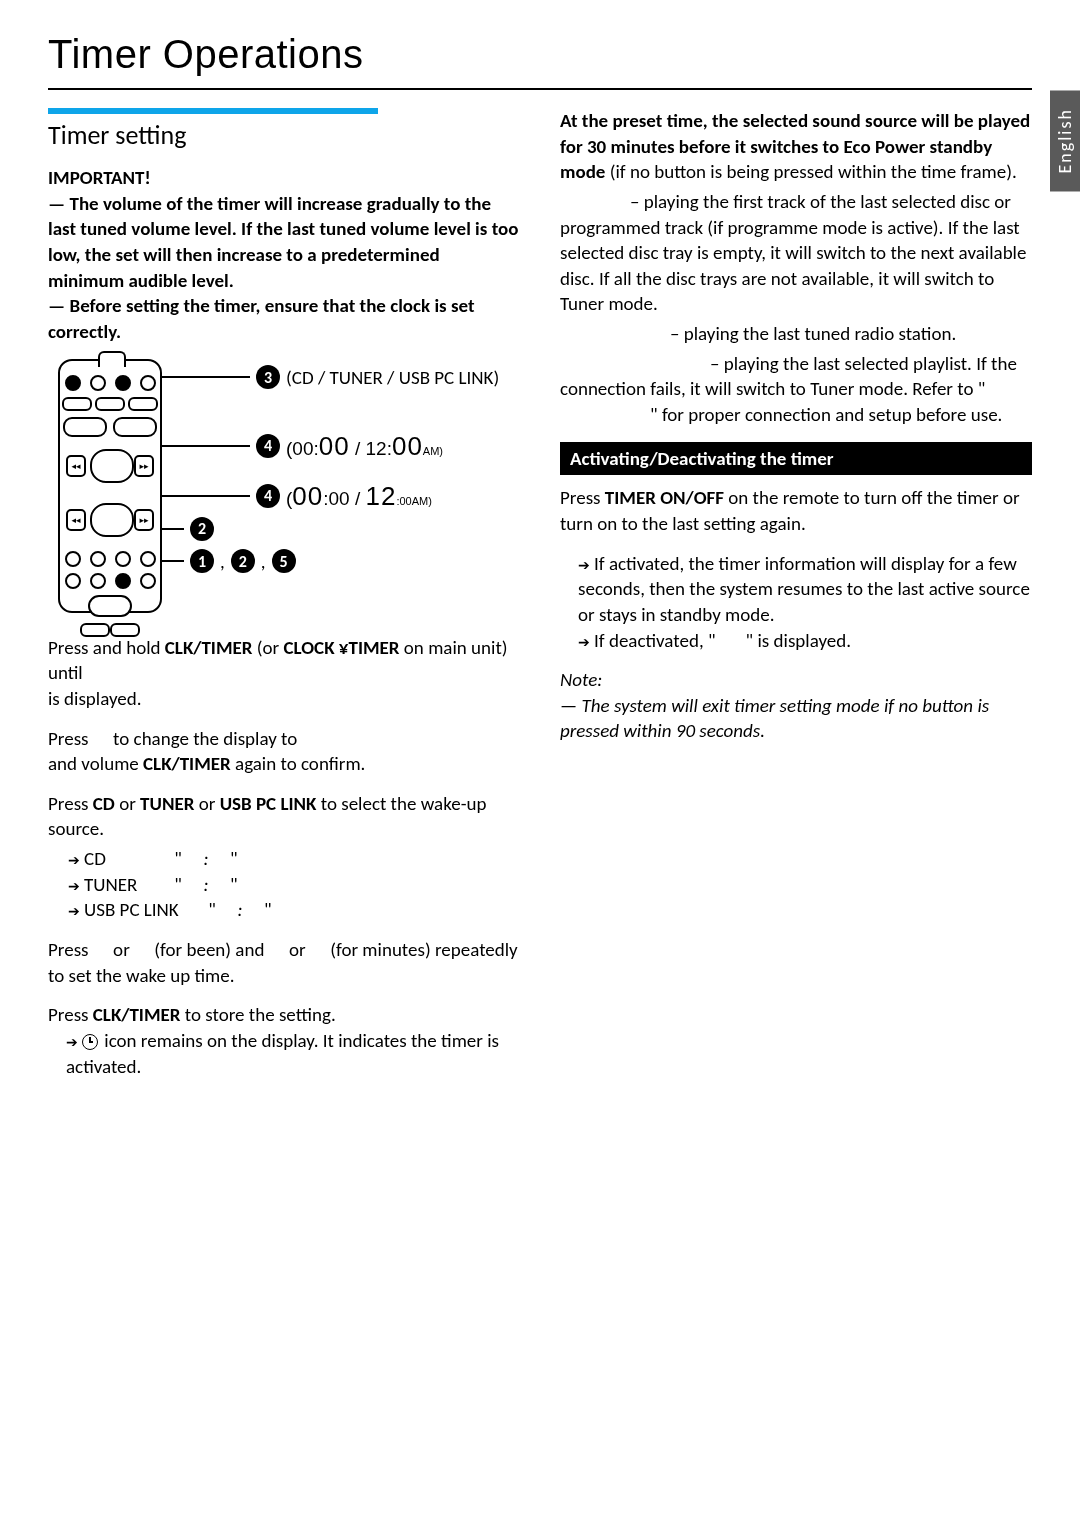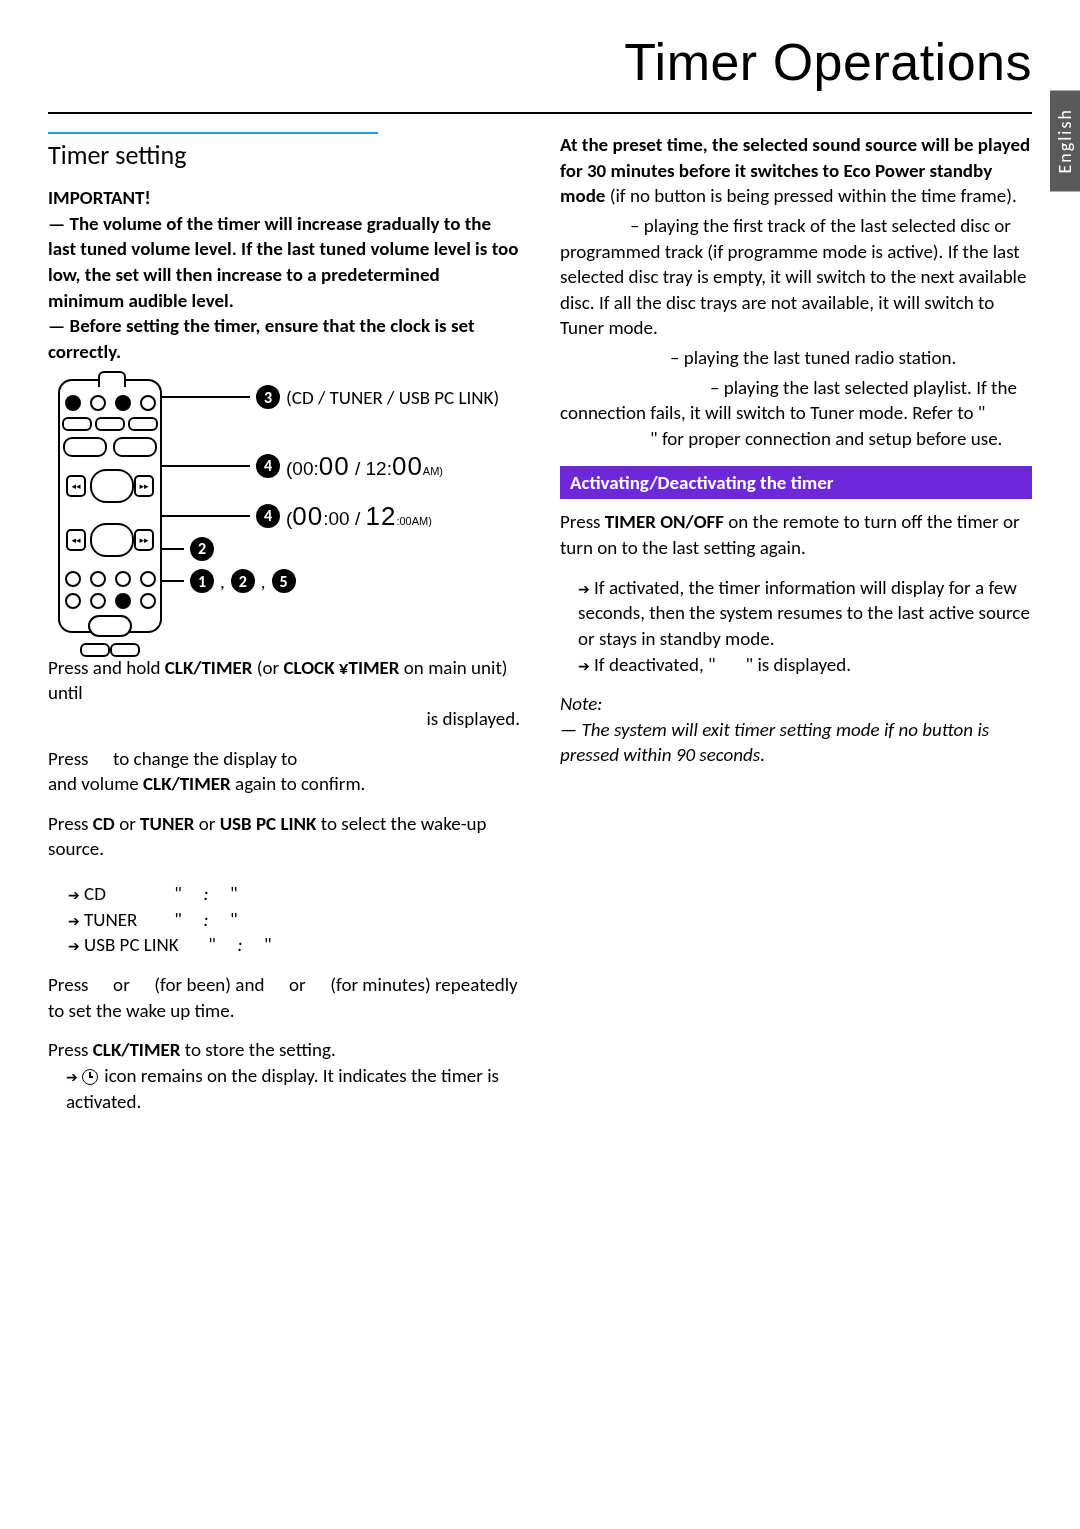--- a/index.html
+++ b/index.html
@@ -10,53 +10,53 @@
     font-family: "Gill Sans", "Gill Sans MT", Calibri, "Trebuchet MS", sans-serif;
   }
   .page {
     width: 1080px;
     height: 1529px;
     box-sizing: border-box;
     position: relative;
     padding: 32px 48px 0 48px;
   }
   .page-title {
-    text-align: right;
-    font-size: 52px;
+    text-align: left;
+    font-size: 40px;
     font-weight: 400;
     letter-spacing: 0.5px;
     border-bottom: 2px solid #000;
-    padding-bottom: 20px;
+    padding-bottom: 11px;
     margin: 0 0 18px 0;
     font-family: "Gill Sans", "Gill Sans MT", sans-serif;
   }
   .content {
     display: flex;
     gap: 40px;
   }
   .col {
     flex: 1 1 0;
     font-size: 19px;
     line-height: 1.35;
   }
   .h2 {
     font-size: 26px;
     font-weight: 400;
-    border-top: 2px solid #0ea5e9;
+    border-top: 6px solid #0ea5e9;
     padding-top: 4px;
     margin: 0 0 12px 0;
     width: 70%;
   }
   .para { margin: 0 0 14px 0; }
   .bold { font-weight: 700; }
   .block { margin-bottom: 14px; }
   .indent { padding-left: 18px; }
   .italic { font-style: italic; }
   .section-bar {
-    background: #6d28d9;
+    background: #000000;
     color: #fff;
     padding: 4px 10px;
     font-weight: 700;
     margin: 10px 0 10px 0;
   }
   .lang-tab {
     position: absolute;
     top: 90px;
     right: 0;
     background: #5a5a5a;
@@ -292,29 +292,29 @@
           <span class="badge">1</span>
             <span>,</span>
           <span class="badge">2</span>
             <span>,</span>
           <span class="badge">5</span>
         </div>
       </div>
 
       <p class="para">
         <span>Press and hold </span><span class="bold">CLK/TIMER</span><span> (or </span><span class="bold">CLOCK ¥TIMER</span><span> on main unit) until</span><br>
-        <span style="display:block; text-align:right;"> is displayed.</span>
+        <span style="display:block; text-align:left;"> is displayed.</span>
       </p>
 
       <p class="para">
         <span>Press </span><span class="arrow-only"> </span><span> to change the display to </span><br>
         <span>and volume </span><span class="bold">CLK/TIMER</span><span> again to confirm.</span>
       </p>
 
-      <p class="para" style="margin-bottom:19px;">
+      <p class="para" style="margin-bottom:4px;">
         <span>Press </span><span class="bold">CD</span><span> or </span><span class="bold">TUNER</span><span> or </span><span class="bold">USB PC LINK</span><span> to select the wake-up source.</span>
       </p>
       <div class="source-list">
         <div>
           <span class="arrow">➔</span>
           <span class="seg-label">CD</span>
           <span>"</span>&nbsp;&nbsp;&nbsp;&nbsp;&nbsp;<span class="italic">:</span>&nbsp;&nbsp;&nbsp;&nbsp;&nbsp;<span>"</span>
         </div>
         <div>
           <span class="arrow">➔</span>

